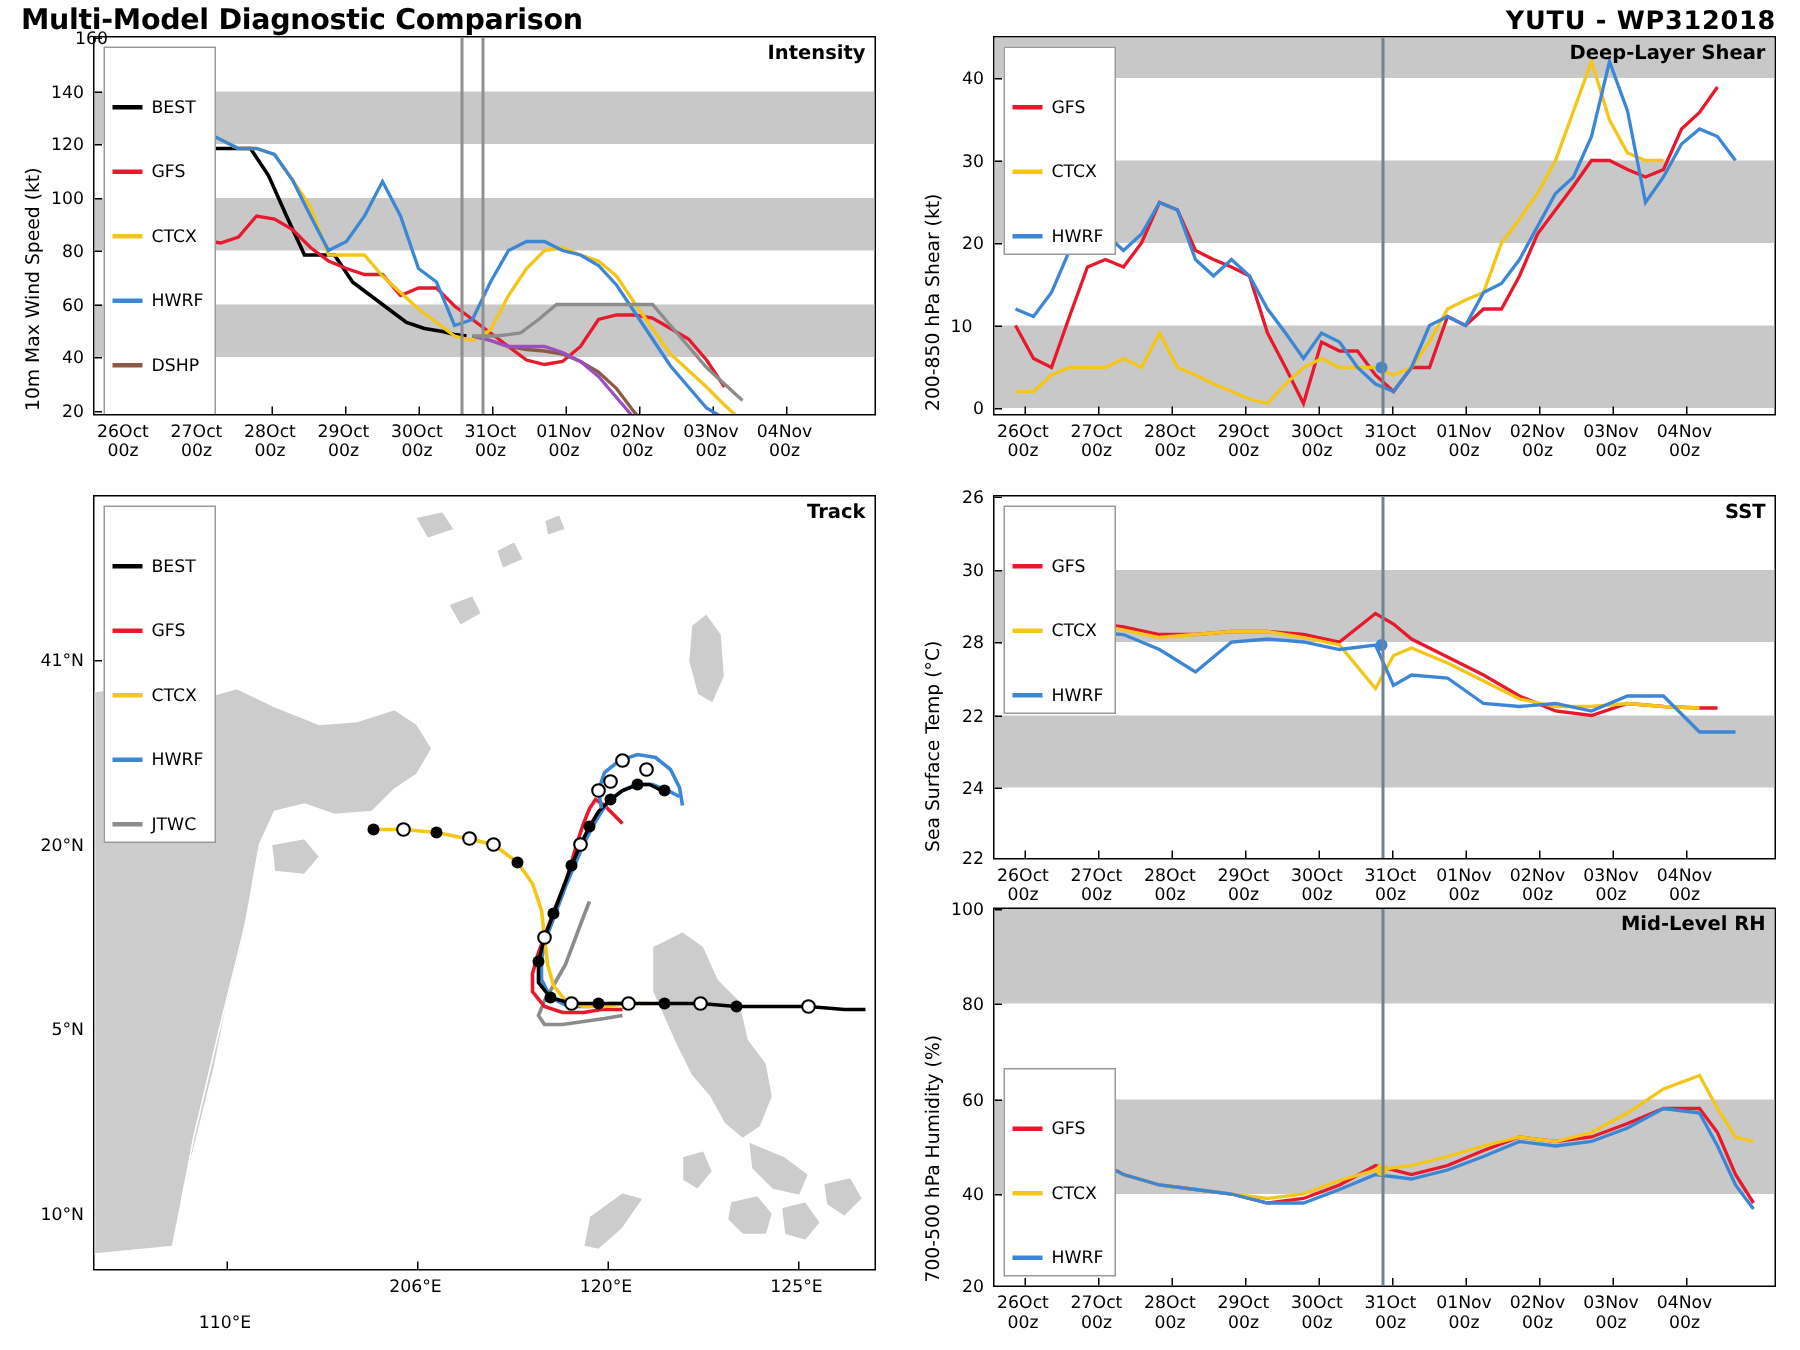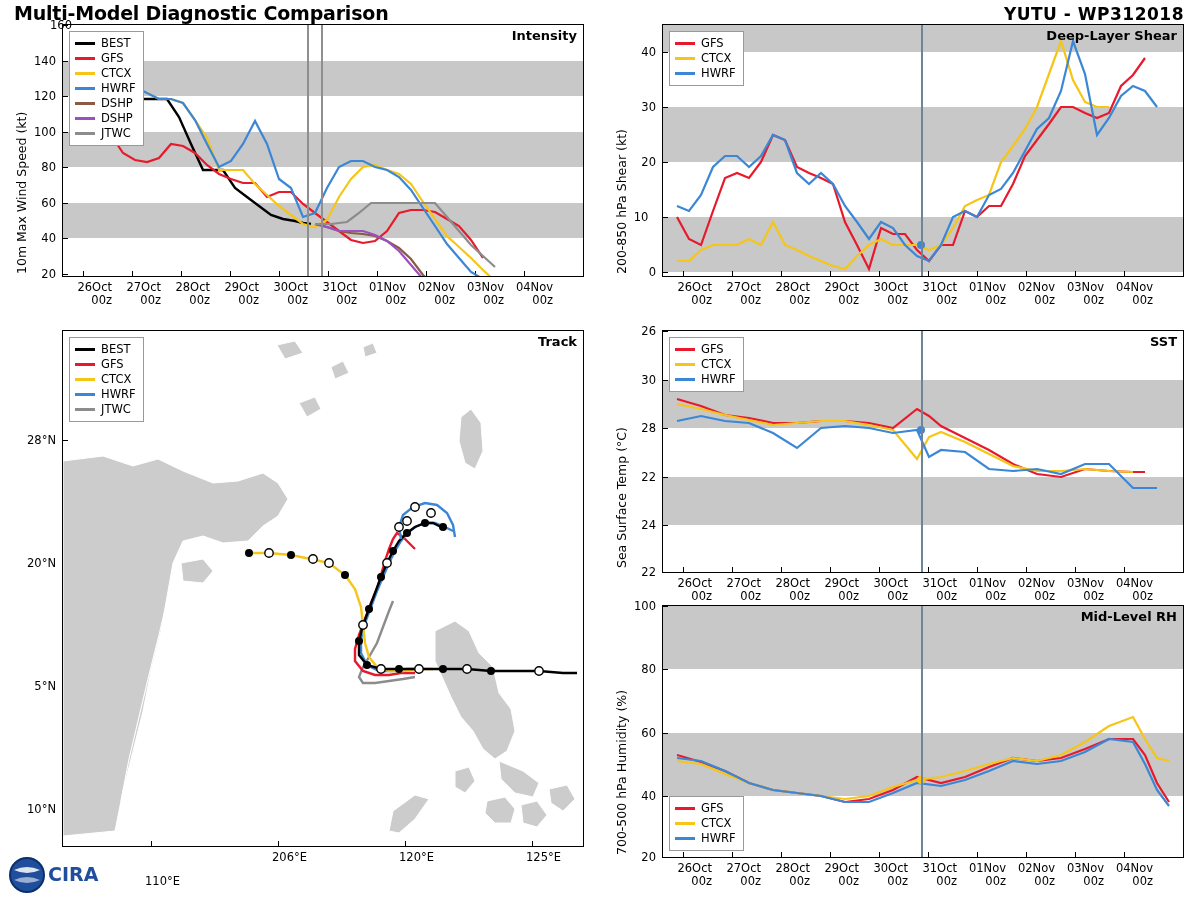--- a/index.html
+++ b/index.html
@@ -86,21 +86,21 @@
   .xtickmark {
     position: absolute;
     width: 1px;
     background: #000;
     bottom: 0;
     height: 5px;
   }
   .xtick {
     position: absolute;
     font-size: 11.5px;
-    text-align: right;
+    text-align: center;
     white-space: nowrap;
     line-height: 13px;
   }
   .vline {
     position: absolute;
     top: 0;
     bottom: 0;
     width: 1.5px;
     background: #6f8496;
     z-index: 12;
@@ -121,20 +121,21 @@
     border: 1px solid #999;
     padding: 4px 7px 4px 5px;
     z-index: 40;
     font-size: 11.5px;
     line-height: 15px;
   }
   .legend-row {
     display: flex;
     align-items: center;
     height: 15px;
+    margin-top: 28px;
   }
   .legend-swatch {
     width: 20px;
     height: 3px;
     margin-right: 6px;
     flex: 0 0 auto;
   }
   .legend-label {
     white-space: nowrap;
   }
@@ -367,40 +368,31 @@
       <div class="ytickmark" style="top:232px;"></div>
       <div class="ytickmark" style="top:355px;"></div>
       <div class="ytickmark" style="top:478px;"></div>
 
       <div class="xtickmark" style="left:88px;"></div>
       <div class="xtickmark" style="left:215px;"></div>
       <div class="xtickmark" style="left:342px;"></div>
       <div class="xtickmark" style="left:469px;"></div>
     </div>
 
-    <div class="ytick" style="left:6px; top:103px; width:50px;">28°N</div>
+    <div class="ytick" style="left:6px; top:103px; width:50px;">41°N</div>
     <div class="ytick" style="left:6px; top:226px; width:50px;">20°N</div>
     <div class="ytick" style="left:6px; top:349px; width:50px;">5°N</div>
     <div class="ytick" style="left:6px; top:472px; width:50px;">10°N</div>
 
     <div class="xtick" style="left:120px; top:521px; width:60px;margin-top:24px;">110°E</div>
     <div class="xtick" style="left:247px; top:521px; width:60px;">206°E</div>
     <div class="xtick" style="left:374px; top:521px; width:60px;">120°E</div>
     <div class="xtick" style="left:501px; top:521px; width:60px;">125°E</div>
   </div>
 
-  <div id="cira-logo">
-    <svg width="120" height="38" viewBox="0 0 120 38">
-      <circle cx="19" cy="19" r="17" fill="#1f4f9c"></circle>
-      <circle cx="19" cy="19" r="17" fill="none" stroke="#0a2f6b" stroke-width="2"></circle>
-      <path d="M6,14 Q19,8 32,14 Q19,20 6,14 Z" fill="#ffffff" opacity="0.85"></path>
-      <path d="M6,24 Q19,18 32,24 Q19,30 6,24 Z" fill="#ffffff" opacity="0.55"></path>
-      <text x="40" y="25" font-family="DejaVu Sans, sans-serif" font-size="19" font-weight="bold" fill="#1f4f9c">CIRA</text>
-    </svg>
-  </div>
 
   <div class="panel" style="left:600px; top:24px; width:600px; height:300px;">
     <div class="ylabel" style="left:14px; top:250px; font-size:12.5px;">200-850 hPa Shear (kt)</div>
     <div class="plot" id="shear-plot" style="left:62px; top:0px; width:522px; height:253px;">
       <div class="band" style="top:0px;height:27px;"></div>
       <div class="band" style="top:82px;height:55px;"></div>
       <div class="band" style="top:192px;height:55px;"></div>
       <div class="vline" style="left:258px;"></div>
       <svg class="series" width="522" height="253" viewBox="0 0 522 253">
 

